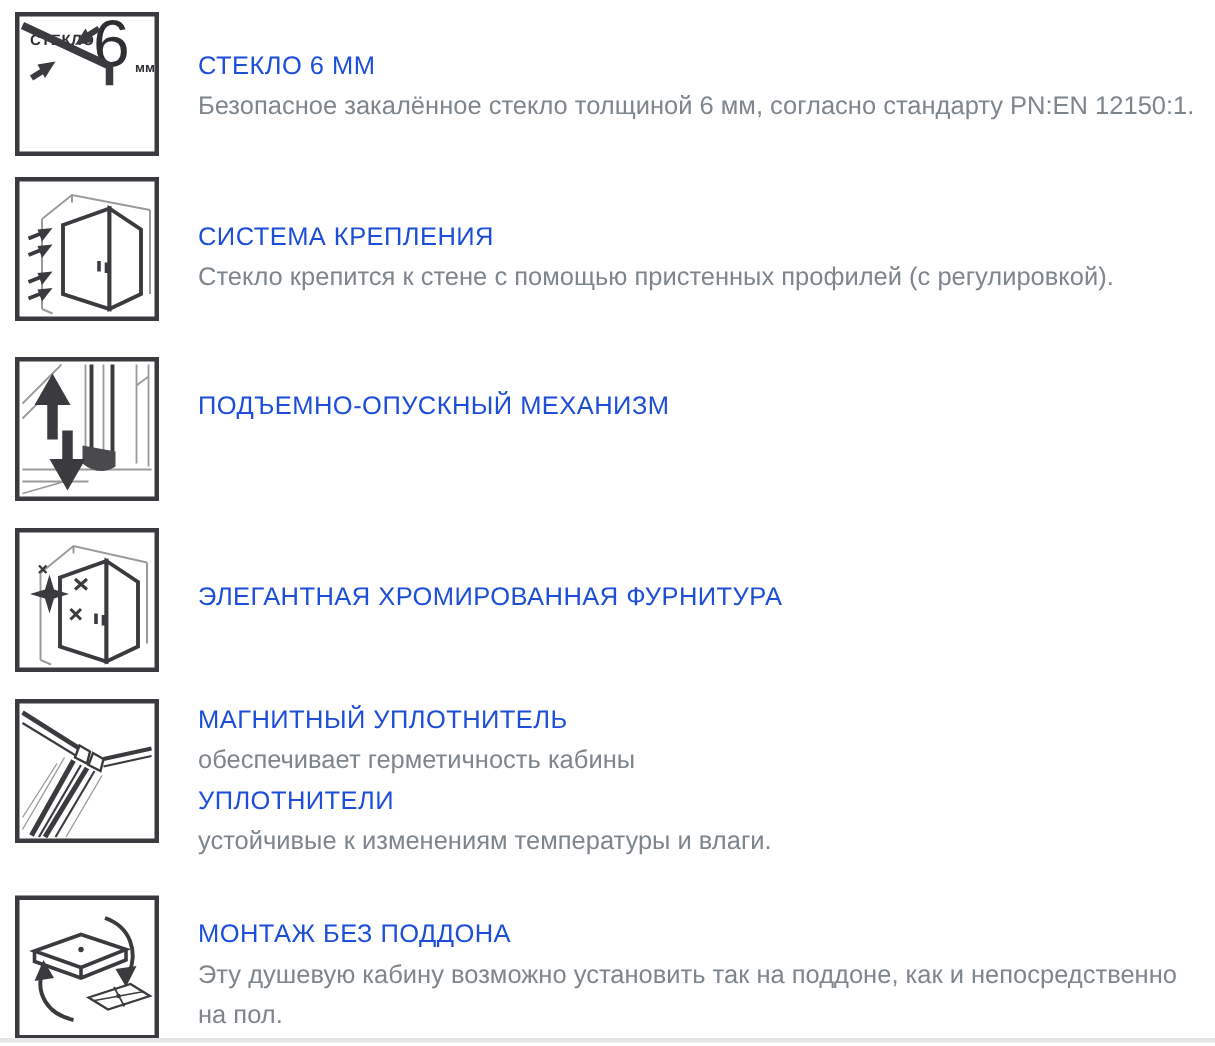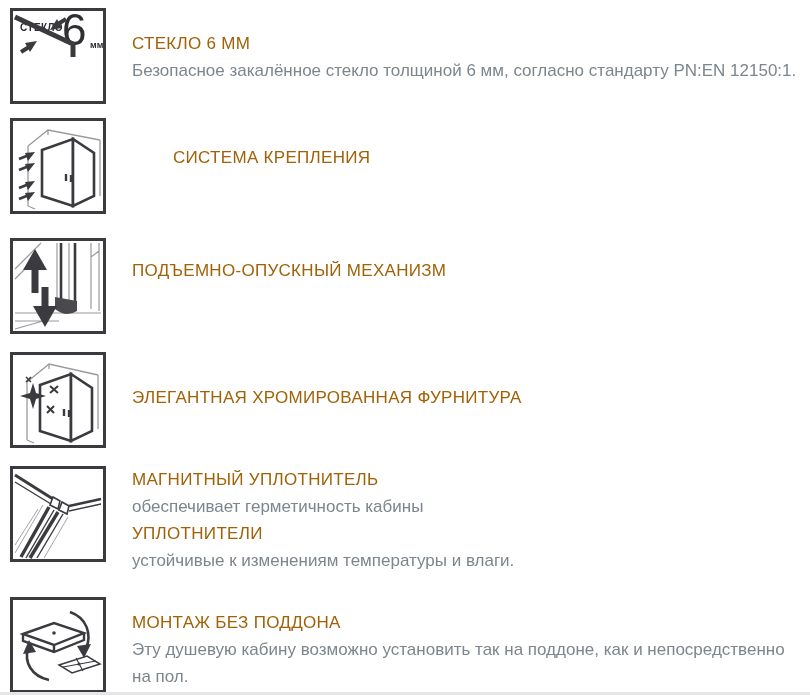--- a/index.html
+++ b/index.html
@@ -5,40 +5,40 @@
   html,body{margin:0;padding:0;}
   body{
     width:810px;height:697px;
     background:#ffffff;
     font-family:"Liberation Sans", sans-serif;
     position:relative;overflow:hidden;
   }
   .features{position:absolute;top:0;left:10px;width:790px;}
   .row{display:flex;}
   .r1{margin-top:8px;}
-  .r2{margin-top:14px;gap:41px;}
+  .r2{margin-top:14px;}
   .r3{margin-top:24px;}
   .r4{margin-top:18px;}
   .r5{margin-top:18px;}
   .r6{margin-top:23px;}
   .icon-box{
     width:90px;height:90px;flex:0 0 auto;
     border:3px solid #3b3b3f;background:#fff;
     position:relative;box-sizing:content-box;
   }
   .icon-box svg{display:block;position:absolute;left:0;top:0;}
   .text-col{margin-left:26px;max-width:672px;}
   .r1 .text-col{padding-top:22px;}
   .r2 .text-col{padding-top:26px;}
   .r3 .text-col{padding-top:19px;}
   .r4 .text-col{padding-top:32px;}
   .r5 .text-col{padding-top:0;}
   .r6 .text-col{padding-top:12px;}
   .feature-title{
-    font-size:17px;line-height:27px;color:#a16207;
+    font-size:17px;line-height:27px;color:#1d4ed8;
     letter-spacing:0.3px;font-weight:400;
   }
   .feature-desc{
     font-size:17px;line-height:27px;color:#7d858d;font-weight:400;
   }
   
   .glass-small{position:absolute;top:11px;left:7px;font-size:10px;font-weight:700;color:#2f2f33;letter-spacing:0.4px;}
   .glass-big{position:absolute;top:-6px;left:49px;font-size:44px;color:#2f2f33;font-weight:400;}
   .glass-unit{position:absolute;top:29px;left:77px;font-size:9px;font-weight:700;color:#2f2f33;text-align:center;}
   .glass-slash{position:absolute;left:0;bottom:0;}
@@ -87,20 +87,21 @@
         <line class="icon-stroke" stroke-width="2.6" x1="6" y1="49" x2="16" y2="45"></line>
         <polygon class="icon-dark" points="22,42 12,43 15,51"></polygon>
         <line class="icon-stroke" stroke-width="2.6" x1="6" y1="67" x2="16" y2="63"></line>
         <polygon class="icon-dark" points="22,60 12,61 15,69"></polygon>
         <line class="icon-stroke" stroke-width="2.6" x1="6" y1="78" x2="16" y2="74"></line>
         <polygon class="icon-dark" points="22,71 12,72 15,80"></polygon>
       </svg>
     </div>
     <div class="text-col">
       <div class="feature-title">СИСТЕМА КРЕПЛЕНИЯ</div>
+      <div class="feature-desc">Стекло крепится к стене с помощью пристенных профилей (с регулировкой).</div>
     </div>
   </div>
 
   <div class="row r3">
     <div class="icon-box">
       <svg width="90" height="90" viewBox="0 0 90 90">
         <path class="icon-thin" stroke-width="1.2" d="M2,28 L28,2 M2,38 L20,20 M78,2 L78,68 M86,2 L86,70 M78,16 L86,10 M2,72 L88,72 M2,80 L46,80 M2,88 L30,80"></path>
         <line class="icon-thin" stroke-width="1.2" x1="44" y1="2" x2="44" y2="58"></line>
         <line class="icon-stroke" stroke-width="2.6" x1="48" y1="2" x2="48" y2="60"></line>
         <line class="icon-thin" stroke-width="1.2" x1="56" y1="2" x2="56" y2="62"></line>

